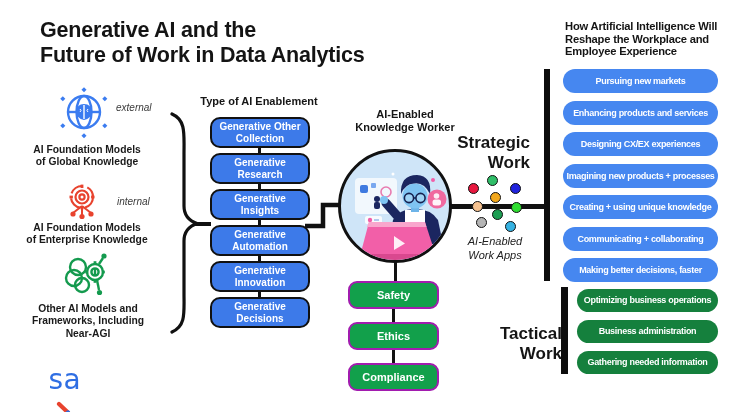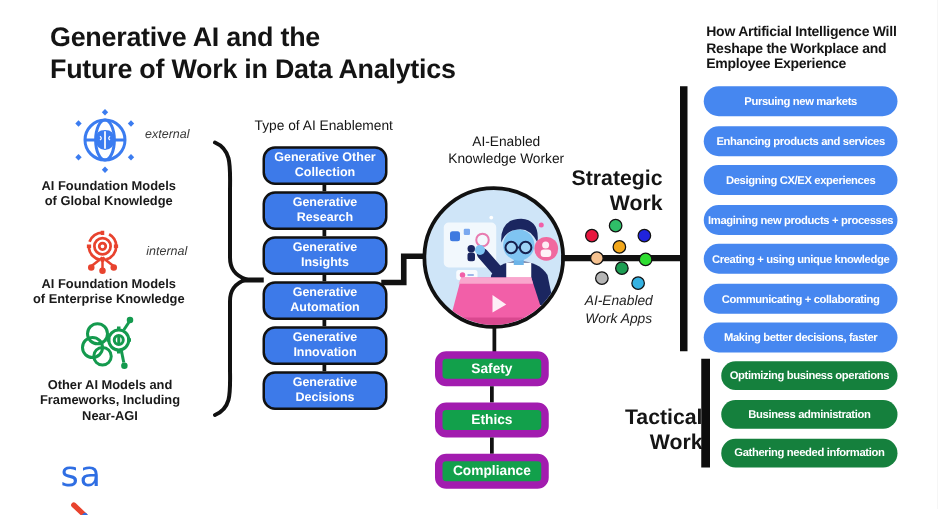--- a/index.html
+++ b/index.html
@@ -1,39 +1,39 @@
 <!DOCTYPE html>
 <html><head>
 <meta charset="utf-8">
 <style>
   * { margin:0; padding:0; box-sizing:border-box; }
   body { background:#e8e8e8; font-family:"Liberation Sans", sans-serif; }
   .canvas { position:relative; width:750px; height:412px; background:#ffffff; overflow:hidden; margin:0 auto; }
   .abs { position:absolute; }
   .preline { white-space:pre-line; }
-  .bold { font-weight:normal; color:#151515; }
+  .bold { font-weight:bold; color:#151515; }
   .center { text-align:center; }
 
   .title { left:40px; top:18px; font-size:21.5px; font-weight:800; color:#141414; line-height:1.14; letter-spacing:-0.2px; }
 
   .src-tag { font-size:10px; font-style:italic; color:#3a3a3a; }
   .src-label { font-size:10.3px; font-weight:bold; color:#1a1a1a; line-height:1.2; }
 
   .enable-header { left:194px; top:95px; width:130px; font-size:11px; }
   .enable-box { left:210px; width:100px; height:31px; background:#3d7ae9; border:2px solid #111;
     border-radius:10px; color:#fff; font-size:10px; font-weight:bold; line-height:1.15;
     display:flex; align-items:center; justify-content:center; text-align:center; }
   .vline { background:#111; }
   .hline { background:#111; }
 
   .circle-wrap { left:338px; top:149px; width:114px; height:114px; border-radius:50%;
     background:#cfe5f8; border:3px solid #111; overflow:hidden; }
   .worker-head { left:344px; top:108px; width:122px; font-size:11px; line-height:1.2; }
 
-  .gov-box { left:348px; width:91px; height:28px; background:#12a04b; border:6px solid #a21caf;
+  .gov-box { left:348px; width:91px; height:28px; background:#12a04b; border:2px solid #a21caf;
     border-radius:9px; color:#fff; font-size:11px; font-weight:bold;
     display:flex; align-items:center; justify-content:center; }
 
   .dot { width:11px; height:11px; border-radius:50%; border:1.5px solid #111; }
 
   .side-label { font-size:17px; font-weight:bold; color:#151515; line-height:1.2; text-align:right; }
   .apps-label { left:453px; top:235px; width:84px; font-size:11px; font-style:italic; color:#222; line-height:1.25; text-align:center; }
 
   .bar { background:#0d0d0d; width:6.5px; }
 

